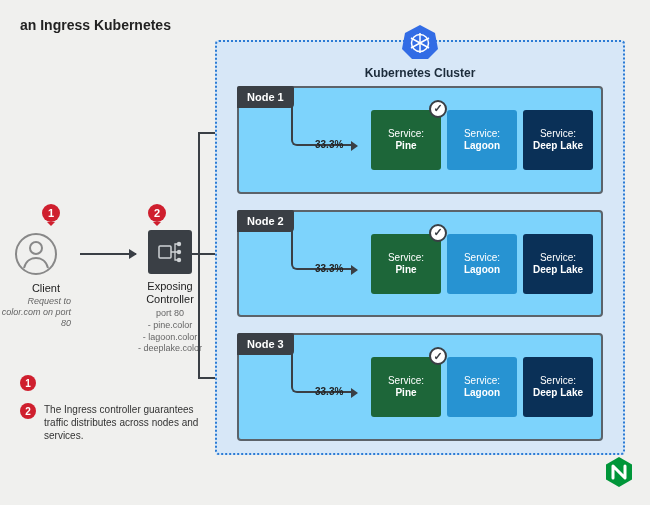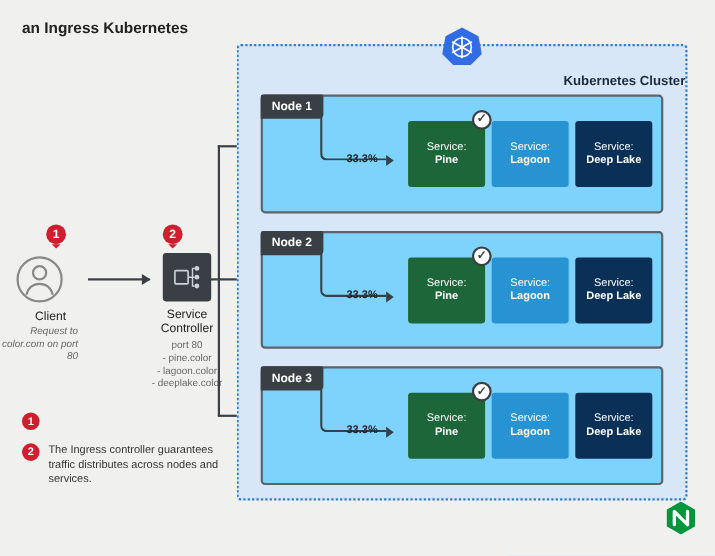--- a/index.html
+++ b/index.html
@@ -39,21 +39,21 @@
     top: -18px;
     left: 50%;
     transform: translateX(-50%);
     width: 36px;
     height: 36px;
   }
   .cluster-title {
     position: absolute;
     left: 0; right: 0;
     top: 24px;
-    text-align: right;
+    text-align: center;
     font-weight: bold;
     font-size: 12px;
     color: #1b2b3a;
   }
   .nodes {
     position: absolute;
     top: 44px;
     left: 20px;
     right: 20px;
     bottom: 12px;
@@ -335,21 +335,21 @@
 <div class="ingress">
   <div class="ingress-box">
     <svg width="28" height="28" viewBox="0 0 28 28">
       <rect x="3" y="8" width="12" height="12" fill="none" stroke="#cfd3d6" stroke-width="1.5" rx="1"></rect>
       <circle cx="23" cy="6" r="2.2" fill="#cfd3d6"></circle>
       <circle cx="23" cy="14" r="2.2" fill="#cfd3d6"></circle>
       <circle cx="23" cy="22" r="2.2" fill="#cfd3d6"></circle>
       <path d="M15 14h4 M19 14 V6 h2 M19 14 h2 M19 14 V22 h2" stroke="#cfd3d6" stroke-width="1.3" fill="none"></path>
     </svg>
   </div>
-  <div class="label">Service Controller</div>
+  <div class="label">Exposing Controller</div>
   <div class="sub">
     <div>port 80</div>
     <div>- pine.color</div>
     <div>- lagoon.color</div>
     <div>- deeplake.color</div>
   </div>
 </div>
 
 <div class="conn1"></div>
 <div class="branch-main"></div>

